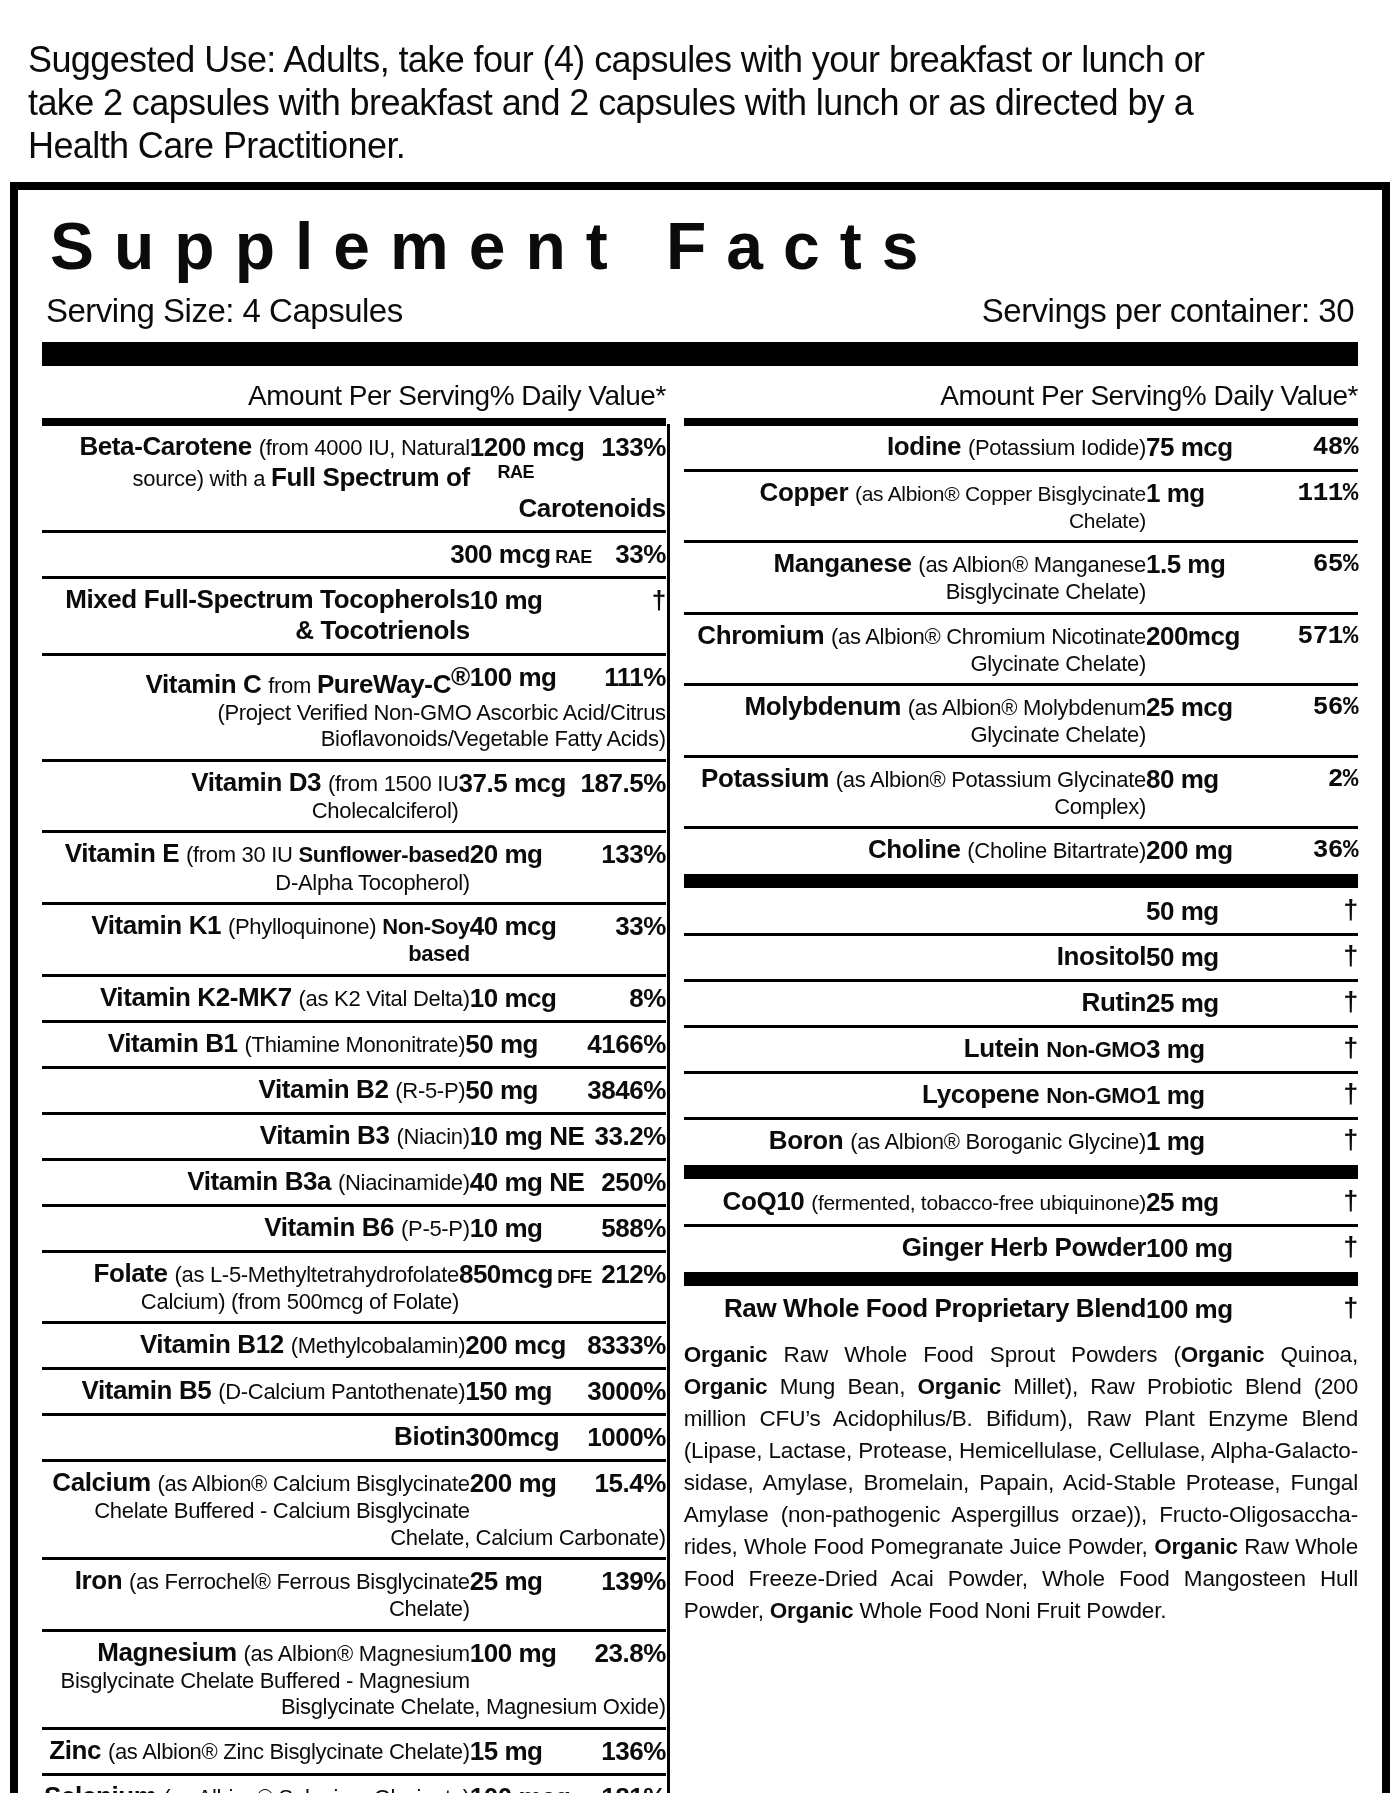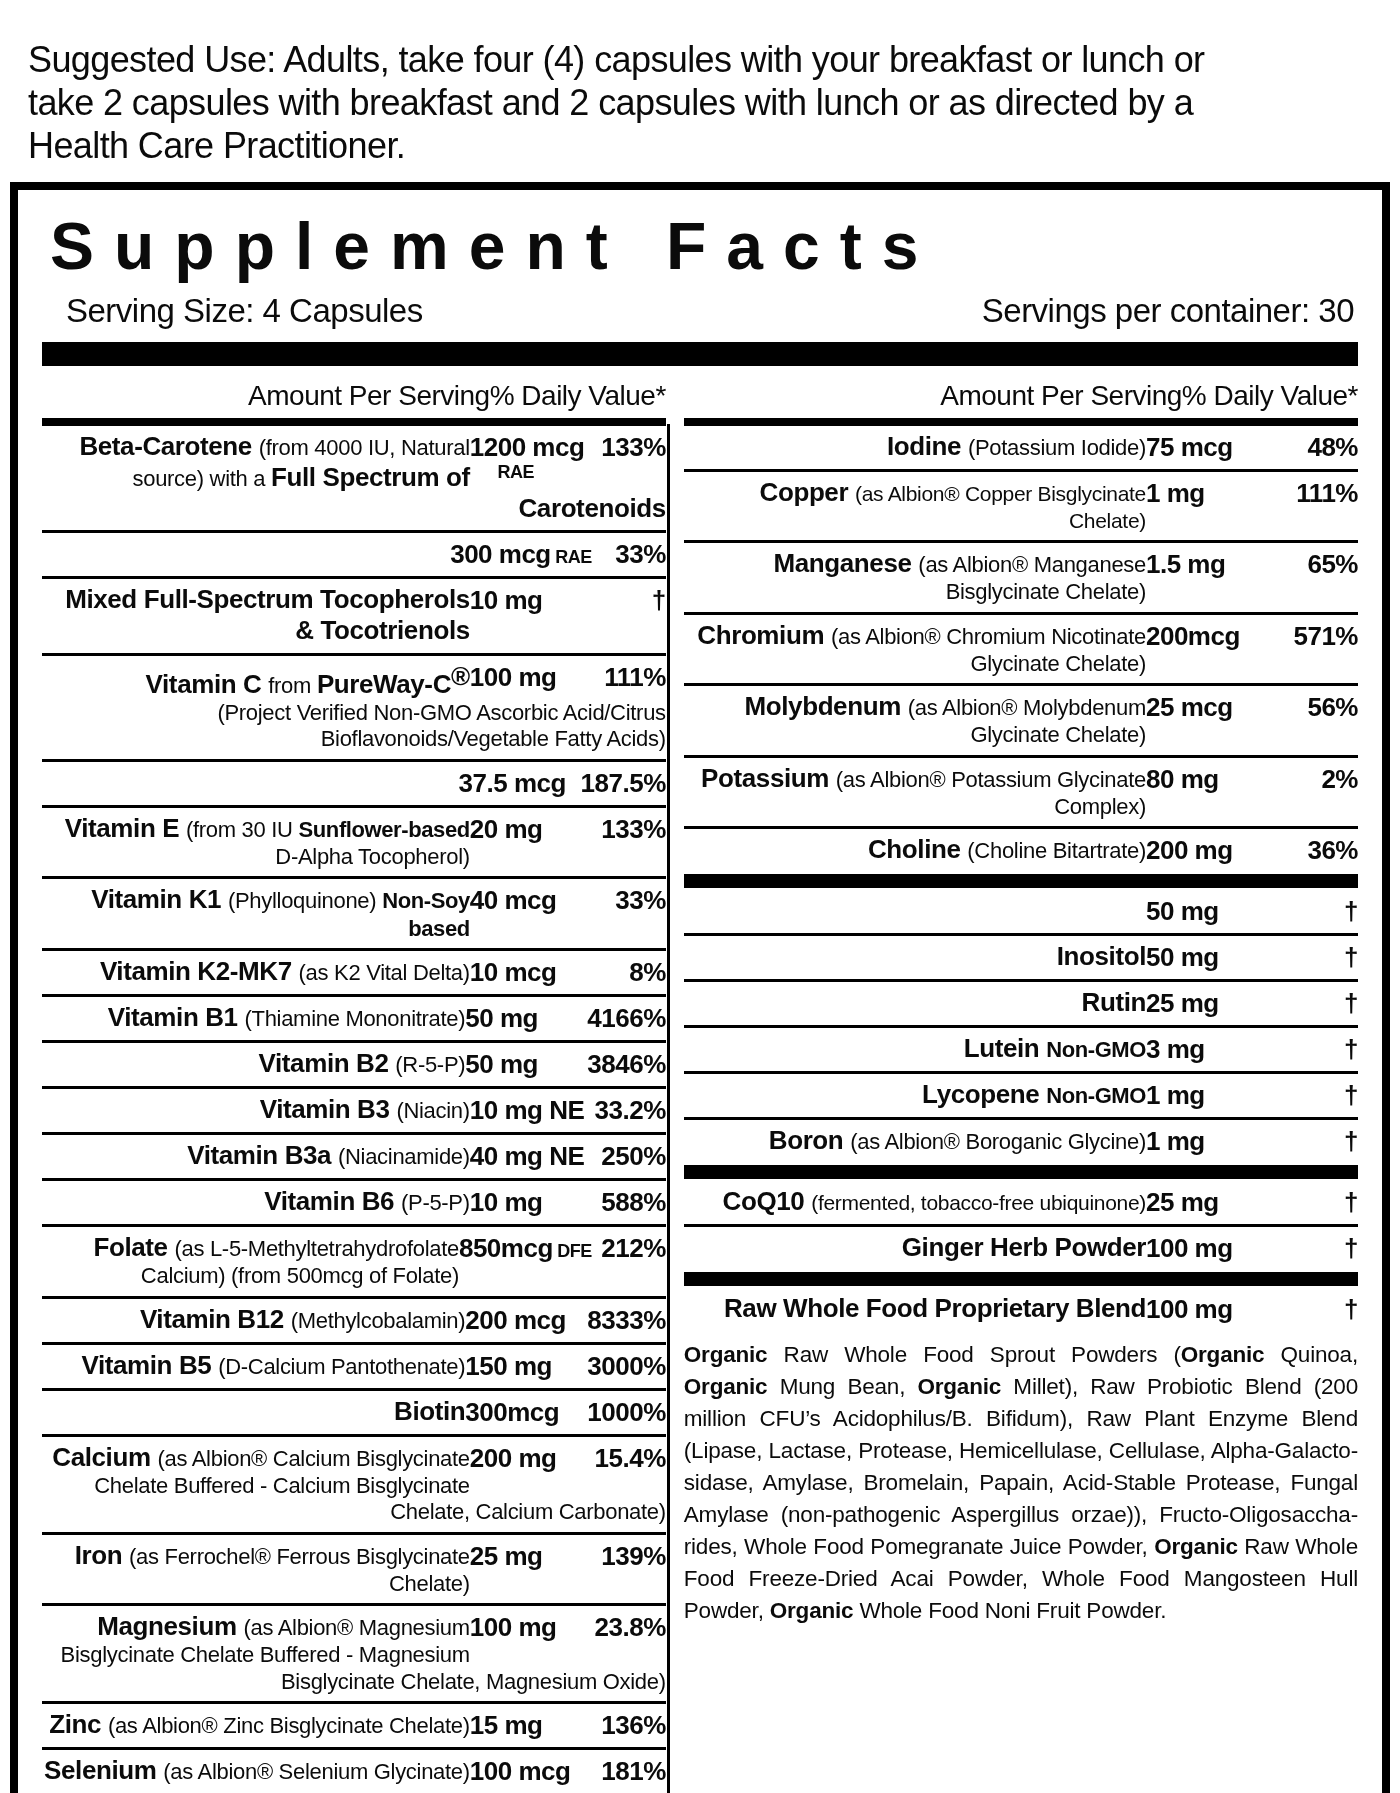--- a/index.html
+++ b/index.html
@@ -2,35 +2,35 @@
 <html><head>
 <meta charset="utf-8">
 <style>
   html,body{margin:0;padding:0;background:#fff;color:#0b0b0b;
     font-family:"Liberation Sans","DejaVu Sans",sans-serif;}
   body{width:1400px;padding-top:38px;}
   .sug{margin:0 28px 14px 28px;width:1190px;font-size:36px;line-height:1.2;letter-spacing:-0.6px;}
   .sug .b{font-weight:400;}
   .panel{margin:0 10px;border:8px solid #000;padding:8px 24px 12px 24px;background:#fff;}
   .title{font-size:66px;font-weight:700;letter-spacing:20px;padding:10px 0 8px 8px;white-space:nowrap;}
-  .servrow{display:flex;justify-content:space-between;font-size:33px;letter-spacing:-0.5px;padding:0 4px 12px 4px;margin-left:20px;}
+  .servrow{display:flex;justify-content:space-between;font-size:33px;letter-spacing:-0.5px;padding:0 4px 12px 4px;}
   .servbar{height:24px;background:#000;}
   .cols{display:flex;position:relative;margin-top:6px;}
   .colL{width:47.4%;}
   .colR{width:52.6%;box-sizing:border-box;padding-left:18px;}
   .vdiv{position:absolute;left:47.5%;top:52px;bottom:0;width:3px;background:#000;}
   .colhead{display:flex;justify-content:flex-end;align-items:flex-end;font-size:28px;letter-spacing:-0.5px;padding:8px 0 6px 0;}
   .headbar{height:8px;background:#000;}
   .nrow{display:flow-root;border-bottom:3px solid #000;padding:5px 0 6px 0;}
   .nrow.nb{border-bottom:none;}
   .amtdv{float:right;display:flex;padding-top:1px;justify-content:center;}
   .amt{display:inline-block;min-width:122px;font-weight:700;font-size:26px;letter-spacing:-0.5px;}
   .colR .amt{min-width:132px;}
   .dv{display:inline-block;min-width:74px;text-align:right;font-weight:700;font-size:26px;letter-spacing:-0.5px;}
-  .colR .dv{min-width:80px;}
+  .colR .dv{min-width:80px;font-family:Liberation Mono, monospace;}
   .unit{font-size:18px;font-weight:700;}
   .amtsub{display:block;text-align:center;font-size:18px;font-weight:700;line-height:1.05;margin-right:30px;}
   .lbl{font-size:22px;line-height:1.2;letter-spacing:-0.3px;text-align:right;}
   .lbl .seg{font-weight:400;}
   .lbl .seg.b{font-weight:700;font-size:26px;letter-spacing:-0.4px;}
   .lbl .seg.sm{font-size:21px;}
   .lbl .seg.b.sm{font-size:22px;}
   .sup{font-size:14px;vertical-align:super;}
   .secbar{height:14px;background:#000;margin:2px 0;}
   .blendp{font-size:22.5px;line-height:1.42;text-align:justify;padding:8px 0 10px 0;letter-spacing:-0.2px;}
@@ -83,20 +83,21 @@
               <span class="amt">100 mg</span>
               <span class="dv">111%</span>
             </div>
             <div class="lbl"><span class="seg b">Vitamin C </span><span class="seg">from </span><span class="seg b">PureWay-C</span><span class="seg b sup">®</span><br><span class="seg">(Project Verified Non-GMO Ascorbic Acid/Citrus Bioflavonoids/Vegetable Fatty Acids)</span></div>
           </div>
           <div class="nrow">
             <div class="amtdv">
               <span class="amt">37.5 mcg</span>
               <span class="dv">187.5%</span>
             </div>
+            <div class="lbl"><span class="seg b">Vitamin D3 </span><span class="seg">(from 1500 IU Cholecalciferol)</span></div>
           </div>
           <div class="nrow">
             <div class="amtdv">
               <span class="amt">20 mg</span>
               <span class="dv">133%</span>
             </div>
             <div class="lbl"><span class="seg b">Vitamin E </span><span class="seg">(from 30 IU </span><span class="seg b sm">Sunflower-based</span><span class="seg"> D-Alpha Tocopherol)</span></div>
           </div>
           <div class="nrow">
             <div class="amtdv">

